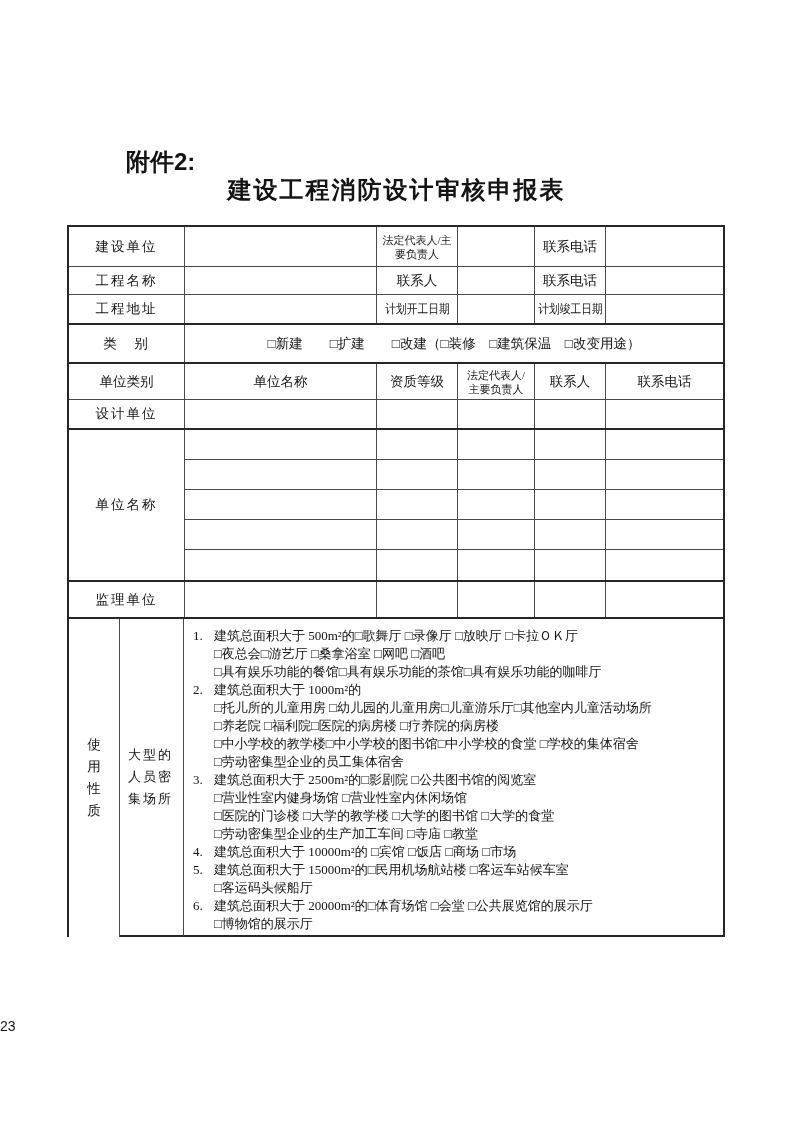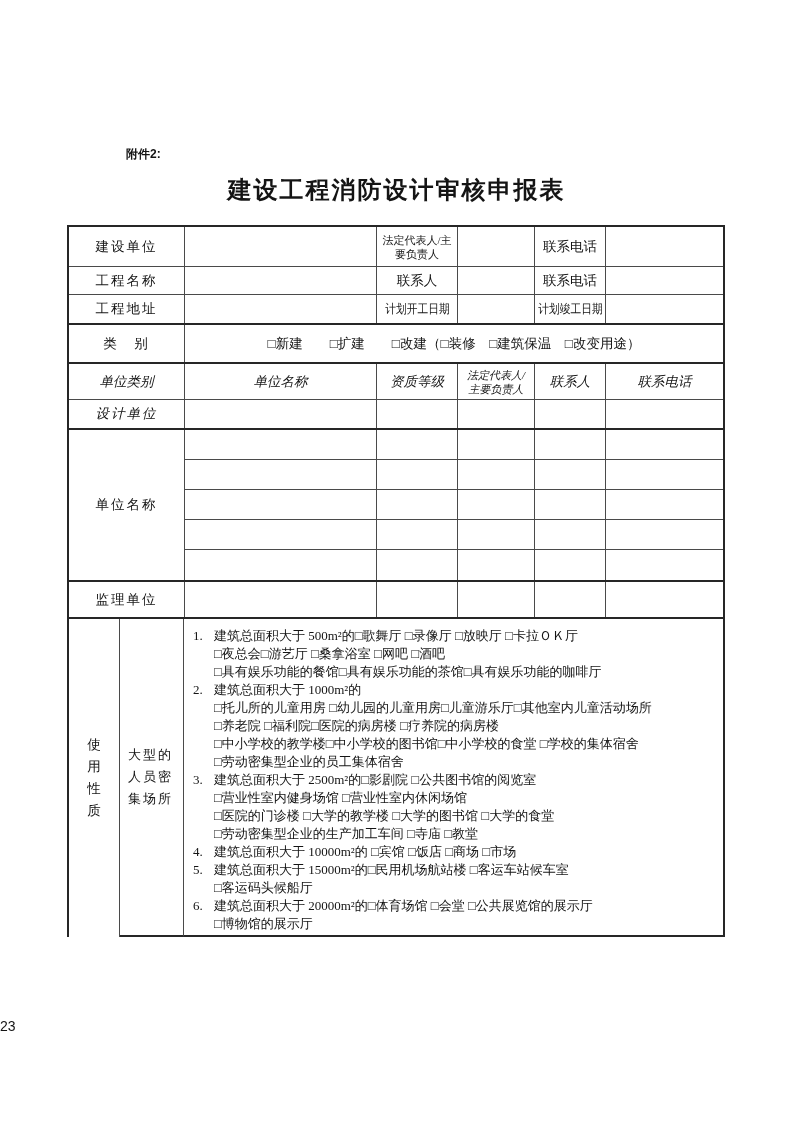--- a/index.html
+++ b/index.html
@@ -12,21 +12,21 @@
     position:relative;
     width:793px;height:1122px;
     background:#ffffff;
     font-family:"Liberation Serif","DejaVu Serif",serif;
     color:var(--ink);
     overflow:hidden;
   }
   .attachment{
     position:absolute;left:116px;top:146px;
     font-family:"Liberation Sans","DejaVu Sans",sans-serif;
-    font-size:12px;font-weight:700;padding-left:10px;
+    font-size:24px;font-weight:700;padding-left:10px;
   }
   .title{
     position:absolute;left:0;top:174px;width:100%;
     margin:0;text-align:center;
     font-family:"Liberation Sans","DejaVu Sans",sans-serif;
     font-size:24px;font-weight:700;letter-spacing:2px;
   }
   .pageno{
     position:absolute;left:0;top:1018px;width:100%;
     text-align:left;
@@ -37,21 +37,21 @@
     position:absolute;left:67px;top:225px;
     border:2px solid var(--bd-thick);
     border-bottom:none;
     background:#fff;
   }
   .band{display:grid;}
   .band.sep{border-top:2px solid var(--bd-thick);}
   .cols6{grid-template-columns:116px 192px 81px 77px 71px 117px;}
   .b1{grid-template-rows:40px 28px 28px;}
   .b2{grid-template-columns:116px 538px;grid-template-rows:37px;}
-  .b3{grid-template-rows:36px 28px;font-style:italic;}
+  .b3{grid-template-rows:36px 28px;}
   .b4{grid-template-rows:repeat(5,30px);}
   .b5{grid-template-rows:35px;}
   .b6{grid-template-columns:51px 64px 539px;grid-template-rows:318px;}
   .c{
     box-sizing:border-box;
     border-right:1px solid var(--bd-thin);
     display:flex;align-items:center;justify-content:center;
     font-size:13.5px;
     overflow:hidden;
   }

